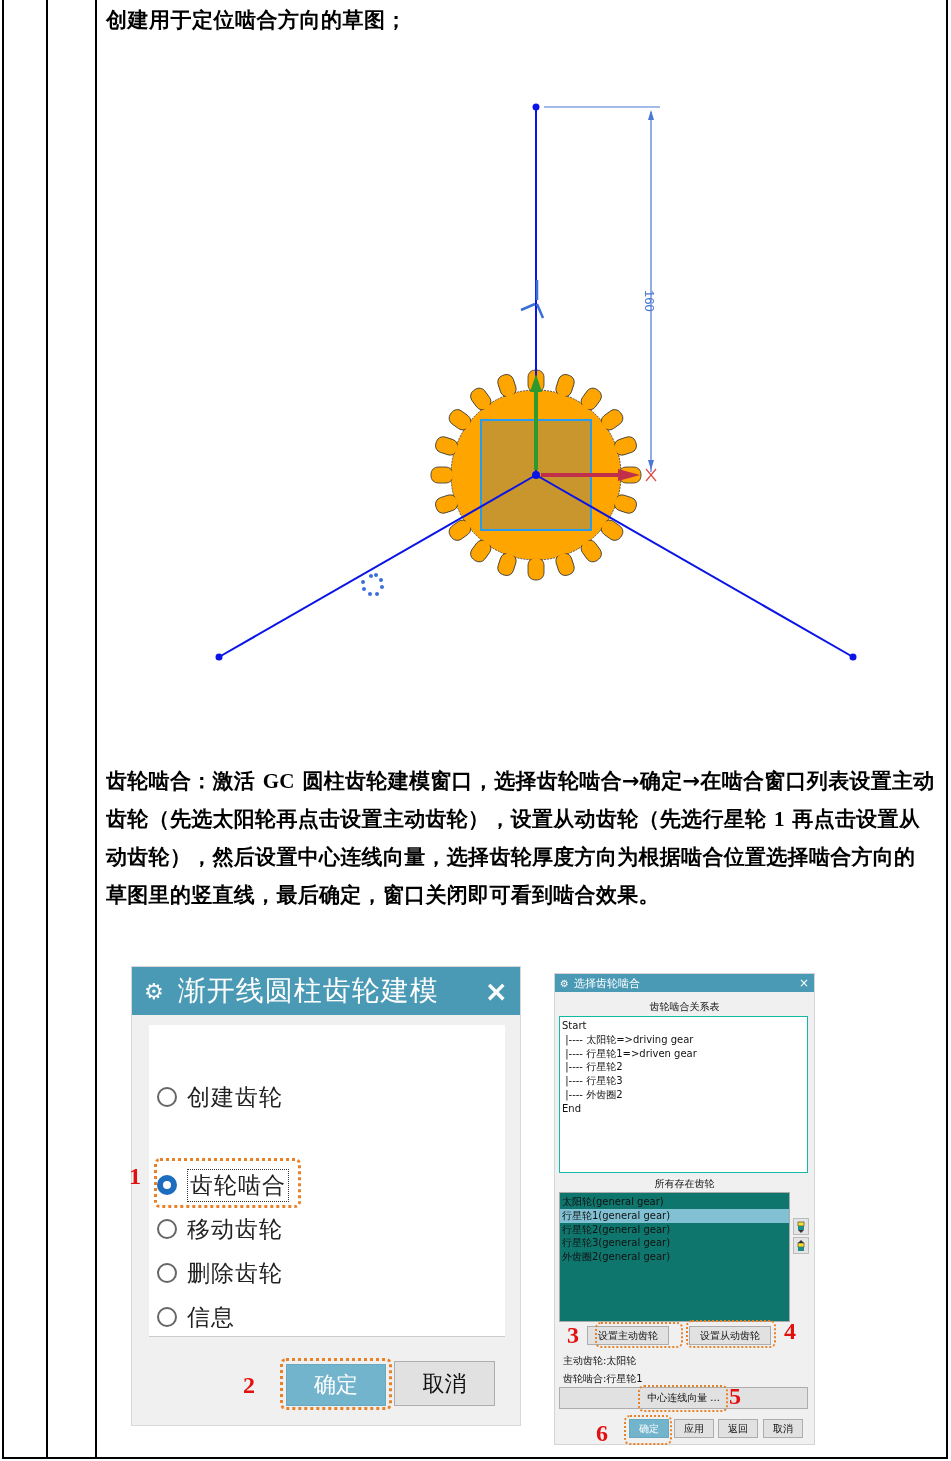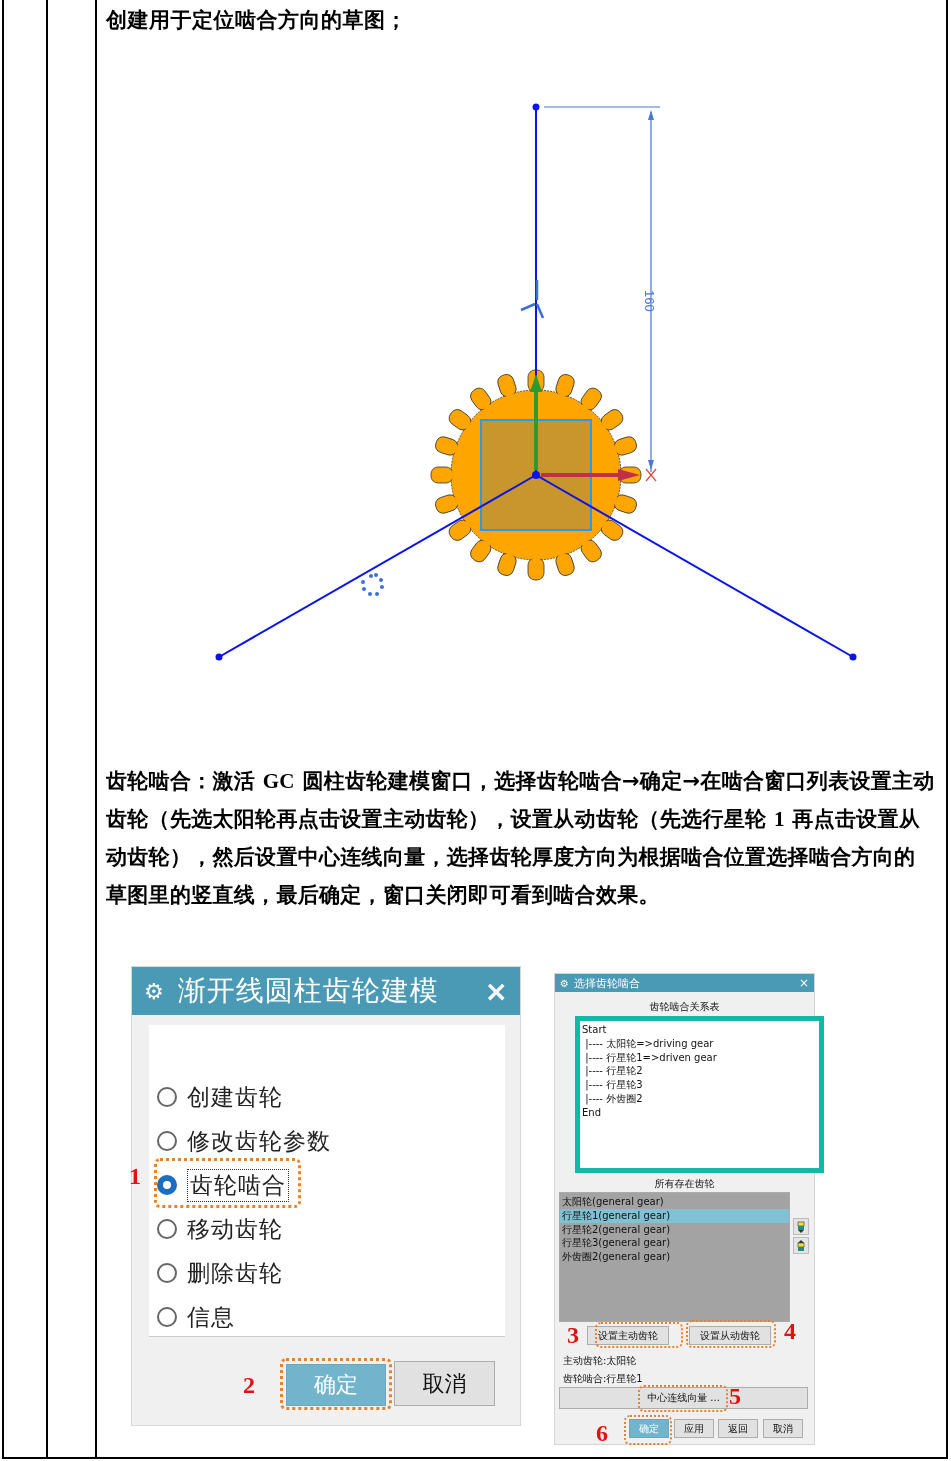--- a/index.html
+++ b/index.html
@@ -45,23 +45,23 @@
     border: 1px solid #adadad; font-size: 22px; display: flex; align-items: center; justify-content: center; color: #111; }
 
   
   .dlg2 { position: absolute; left: 554px; top: 973px; width: 261px; height: 472px; background: #f0f0f0;
     border: 1px solid #d5d5d5; font-family: "DejaVu Sans", "Liberation Sans", sans-serif; font-size: 10px; color: #111; }
   .dlg2-title { height: 18px; background: #4b9ab5; color: #fff; display: flex; align-items: center; padding: 0 5px; font-size: 11px; }
   .dlg2-title .gear { margin-right: 5px; font-size: 10px; }
   .dlg2-title .ttl { flex: 1; }
   .dlg2-title .x { font-size: 12px; cursor: pointer; }
   .sec-label { position: absolute; width: 100%; text-align: center; font-size: 10px; }
-  .tree-box { position: absolute; left: 20px; top: 42px; width: 249px; height: 157px; background: #fff; border: 5px solid #14b8a6;
+  .tree-box { position: absolute; left: 4px; top: 42px; width: 249px; height: 157px; background: #fff; border: 1px solid #14b8a6;
     padding: 2px 2px; font-size: 10px; line-height: 13.8px; }
-  .list-box { position: absolute; left: 4px; top: 218px; width: 231px; height: 130px; background: #a3a3a3; border: 1px solid #aaa;
+  .list-box { position: absolute; left: 4px; top: 218px; width: 231px; height: 130px; background: #0f766e; border: 1px solid #aaa;
     padding-top: 2px; font-size: 10px; line-height: 13.8px; }
   .list-item { padding-left: 2px; white-space: nowrap; }
   .list-item.sel { background: #82c1d3; }
   .side-btn { position: absolute; left: 238px; width: 16px; height: 17px; background: #e4e4e4; border: 1px solid #bbb;
     display: flex; align-items: center; justify-content: center; font-size: 9px; }
   .btn2 { position: absolute; background: #e1e1e1; border: 1px solid #adadad; font-size: 10px; display: flex;
     align-items: center; justify-content: center; }
   .btn2.primary { background: #72b4cb; color: #fff; border-color: #6aa8bd; }
   .info-line { position: absolute; left: 8px; font-size: 10px; }
 </style>
@@ -158,24 +158,20 @@
   <div class="dlg1-title">
     <span class="gear">⚙</span>
     <span class="ttl">渐开线圆柱齿轮建模</span>
     <span class="x">×</span>
   </div>
   <div class="dlg1-panel">
     <div class="radio-row" style="top:52px">
       <span class="radio"></span>
       <span class="radio-label">创建齿轮</span>
     </div>
-    <div class="radio-row" style="top:96px">
-      <span class="radio"></span>
-      <span class="radio-label">修改齿轮参数</span>
-    </div>
     <div class="radio-row" style="top:140px">
       <span class="radio on"></span>
       <span class="radio-label sel-box">齿轮啮合</span>
     </div>
     <div class="radio-row" style="top:184px">
       <span class="radio"></span>
       <span class="radio-label">移动齿轮</span>
     </div>
     <div class="radio-row" style="top:228px">
       <span class="radio"></span>

